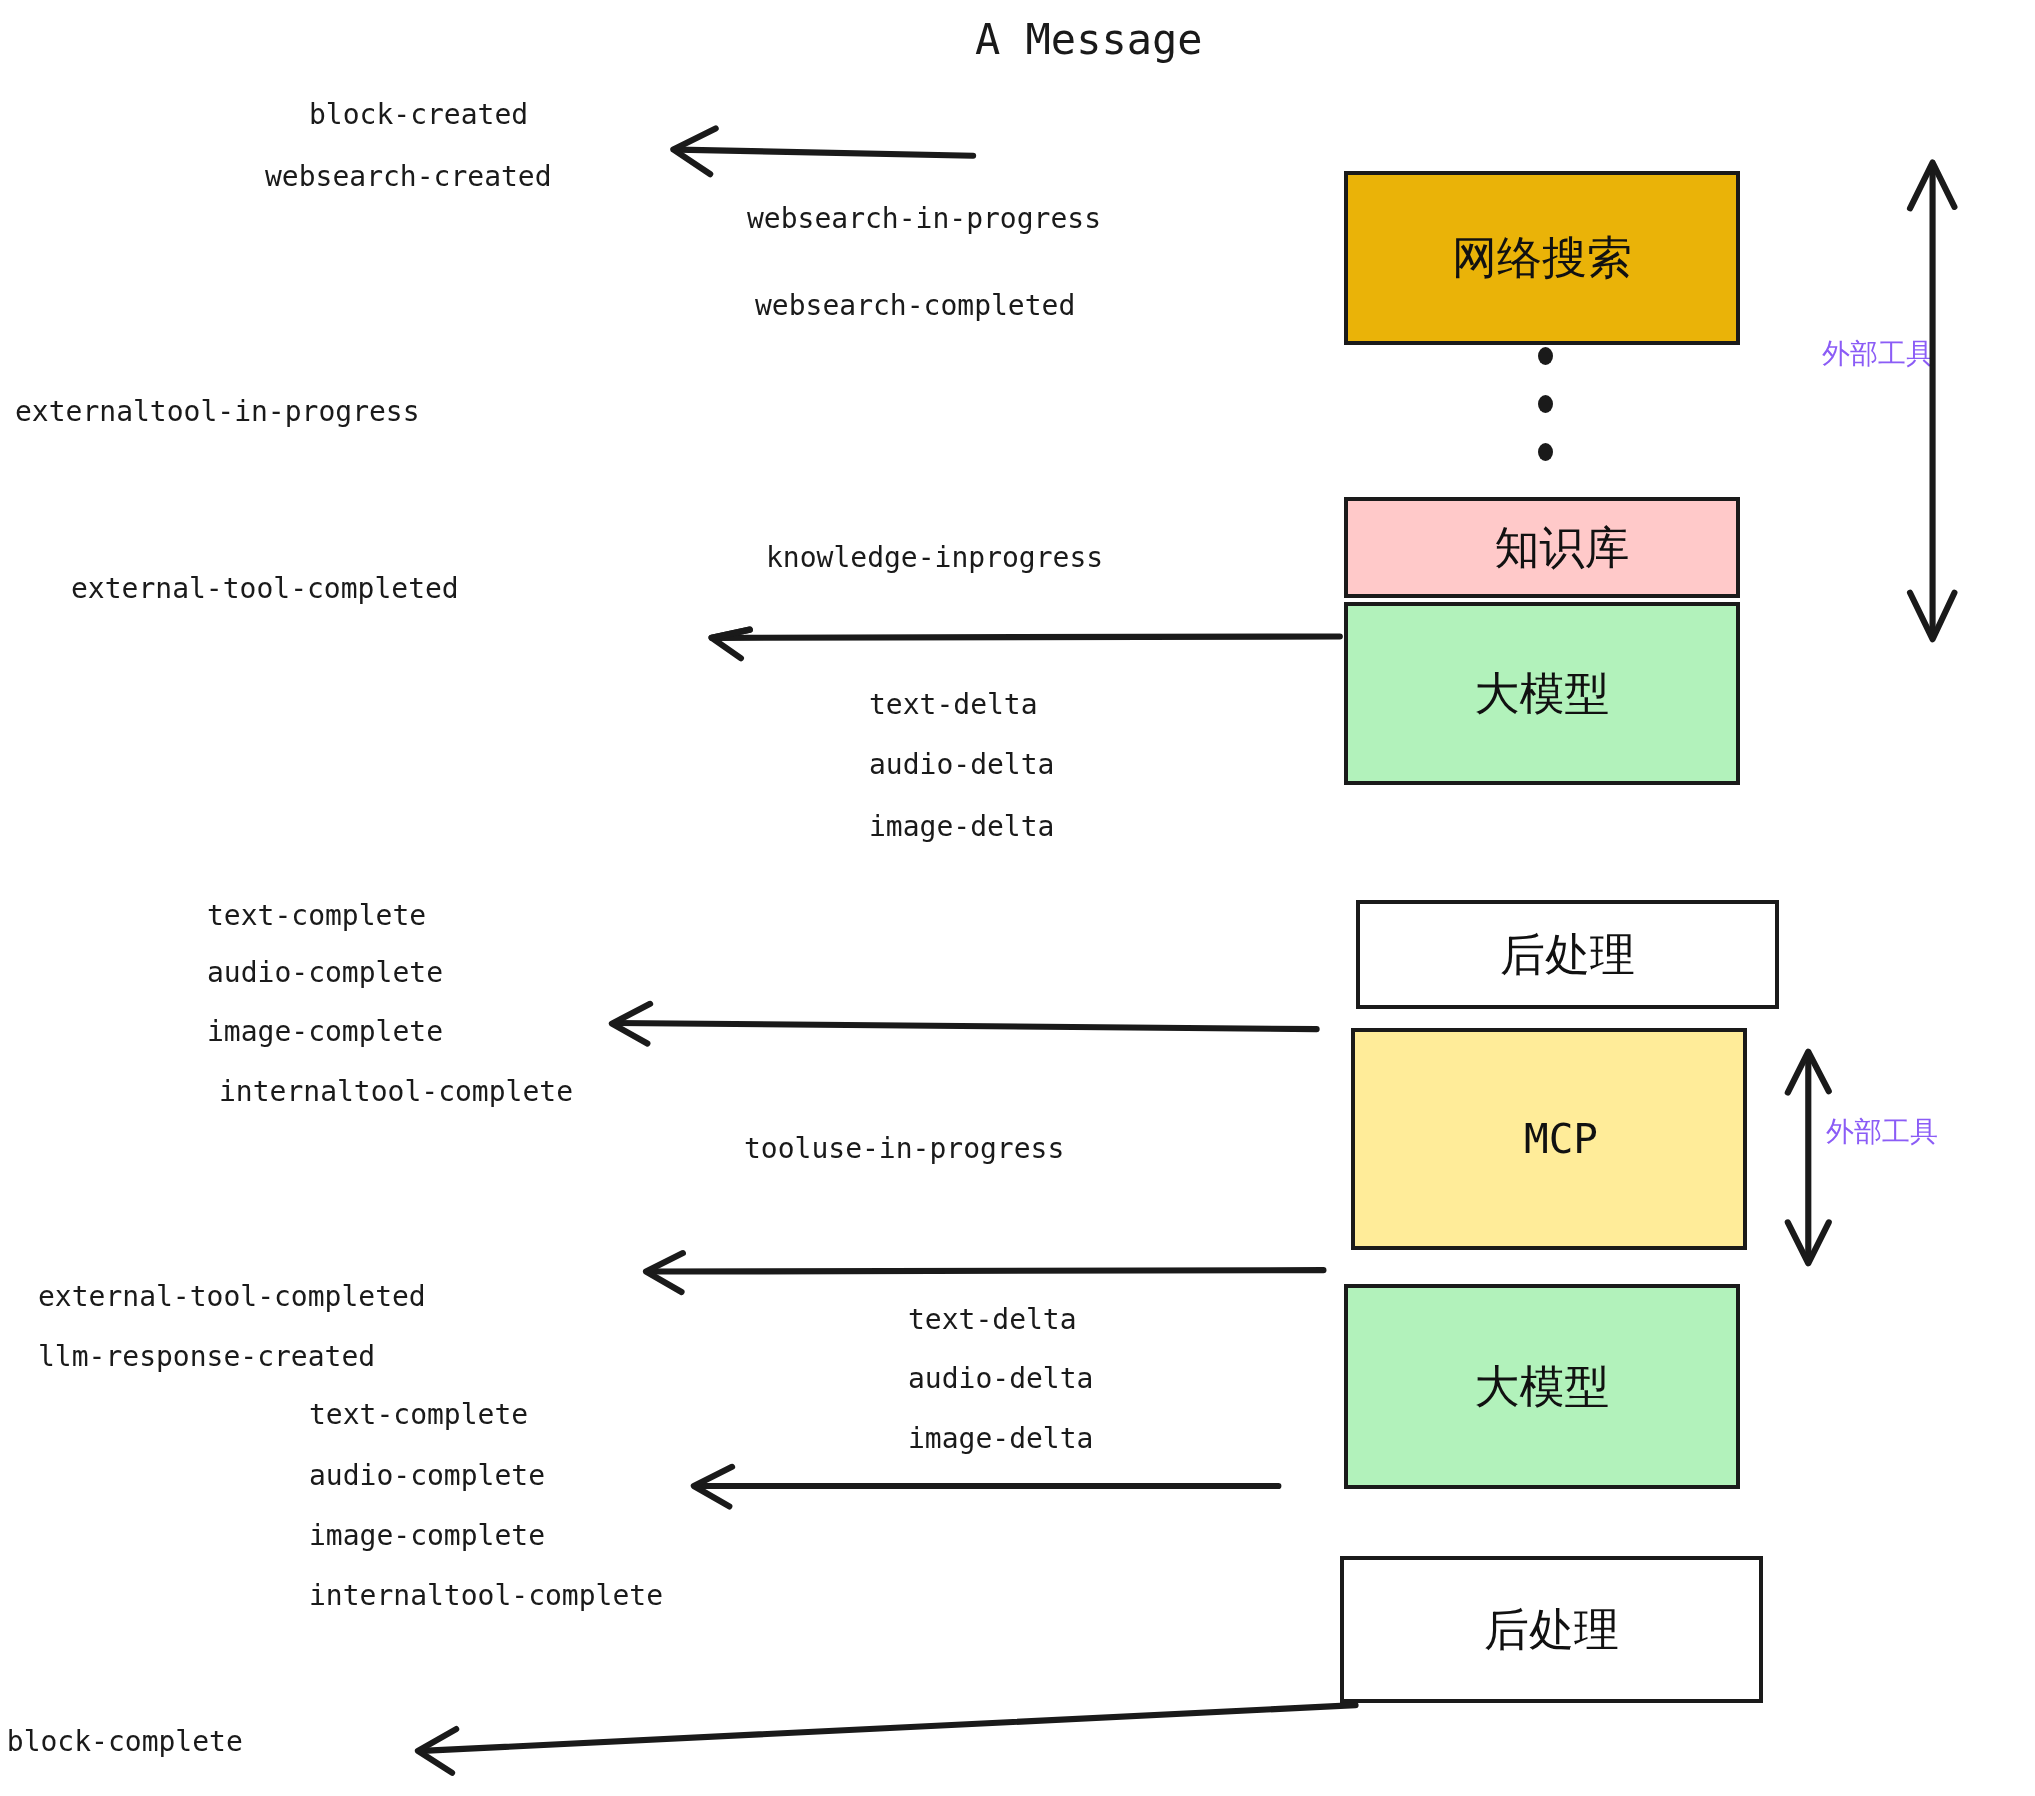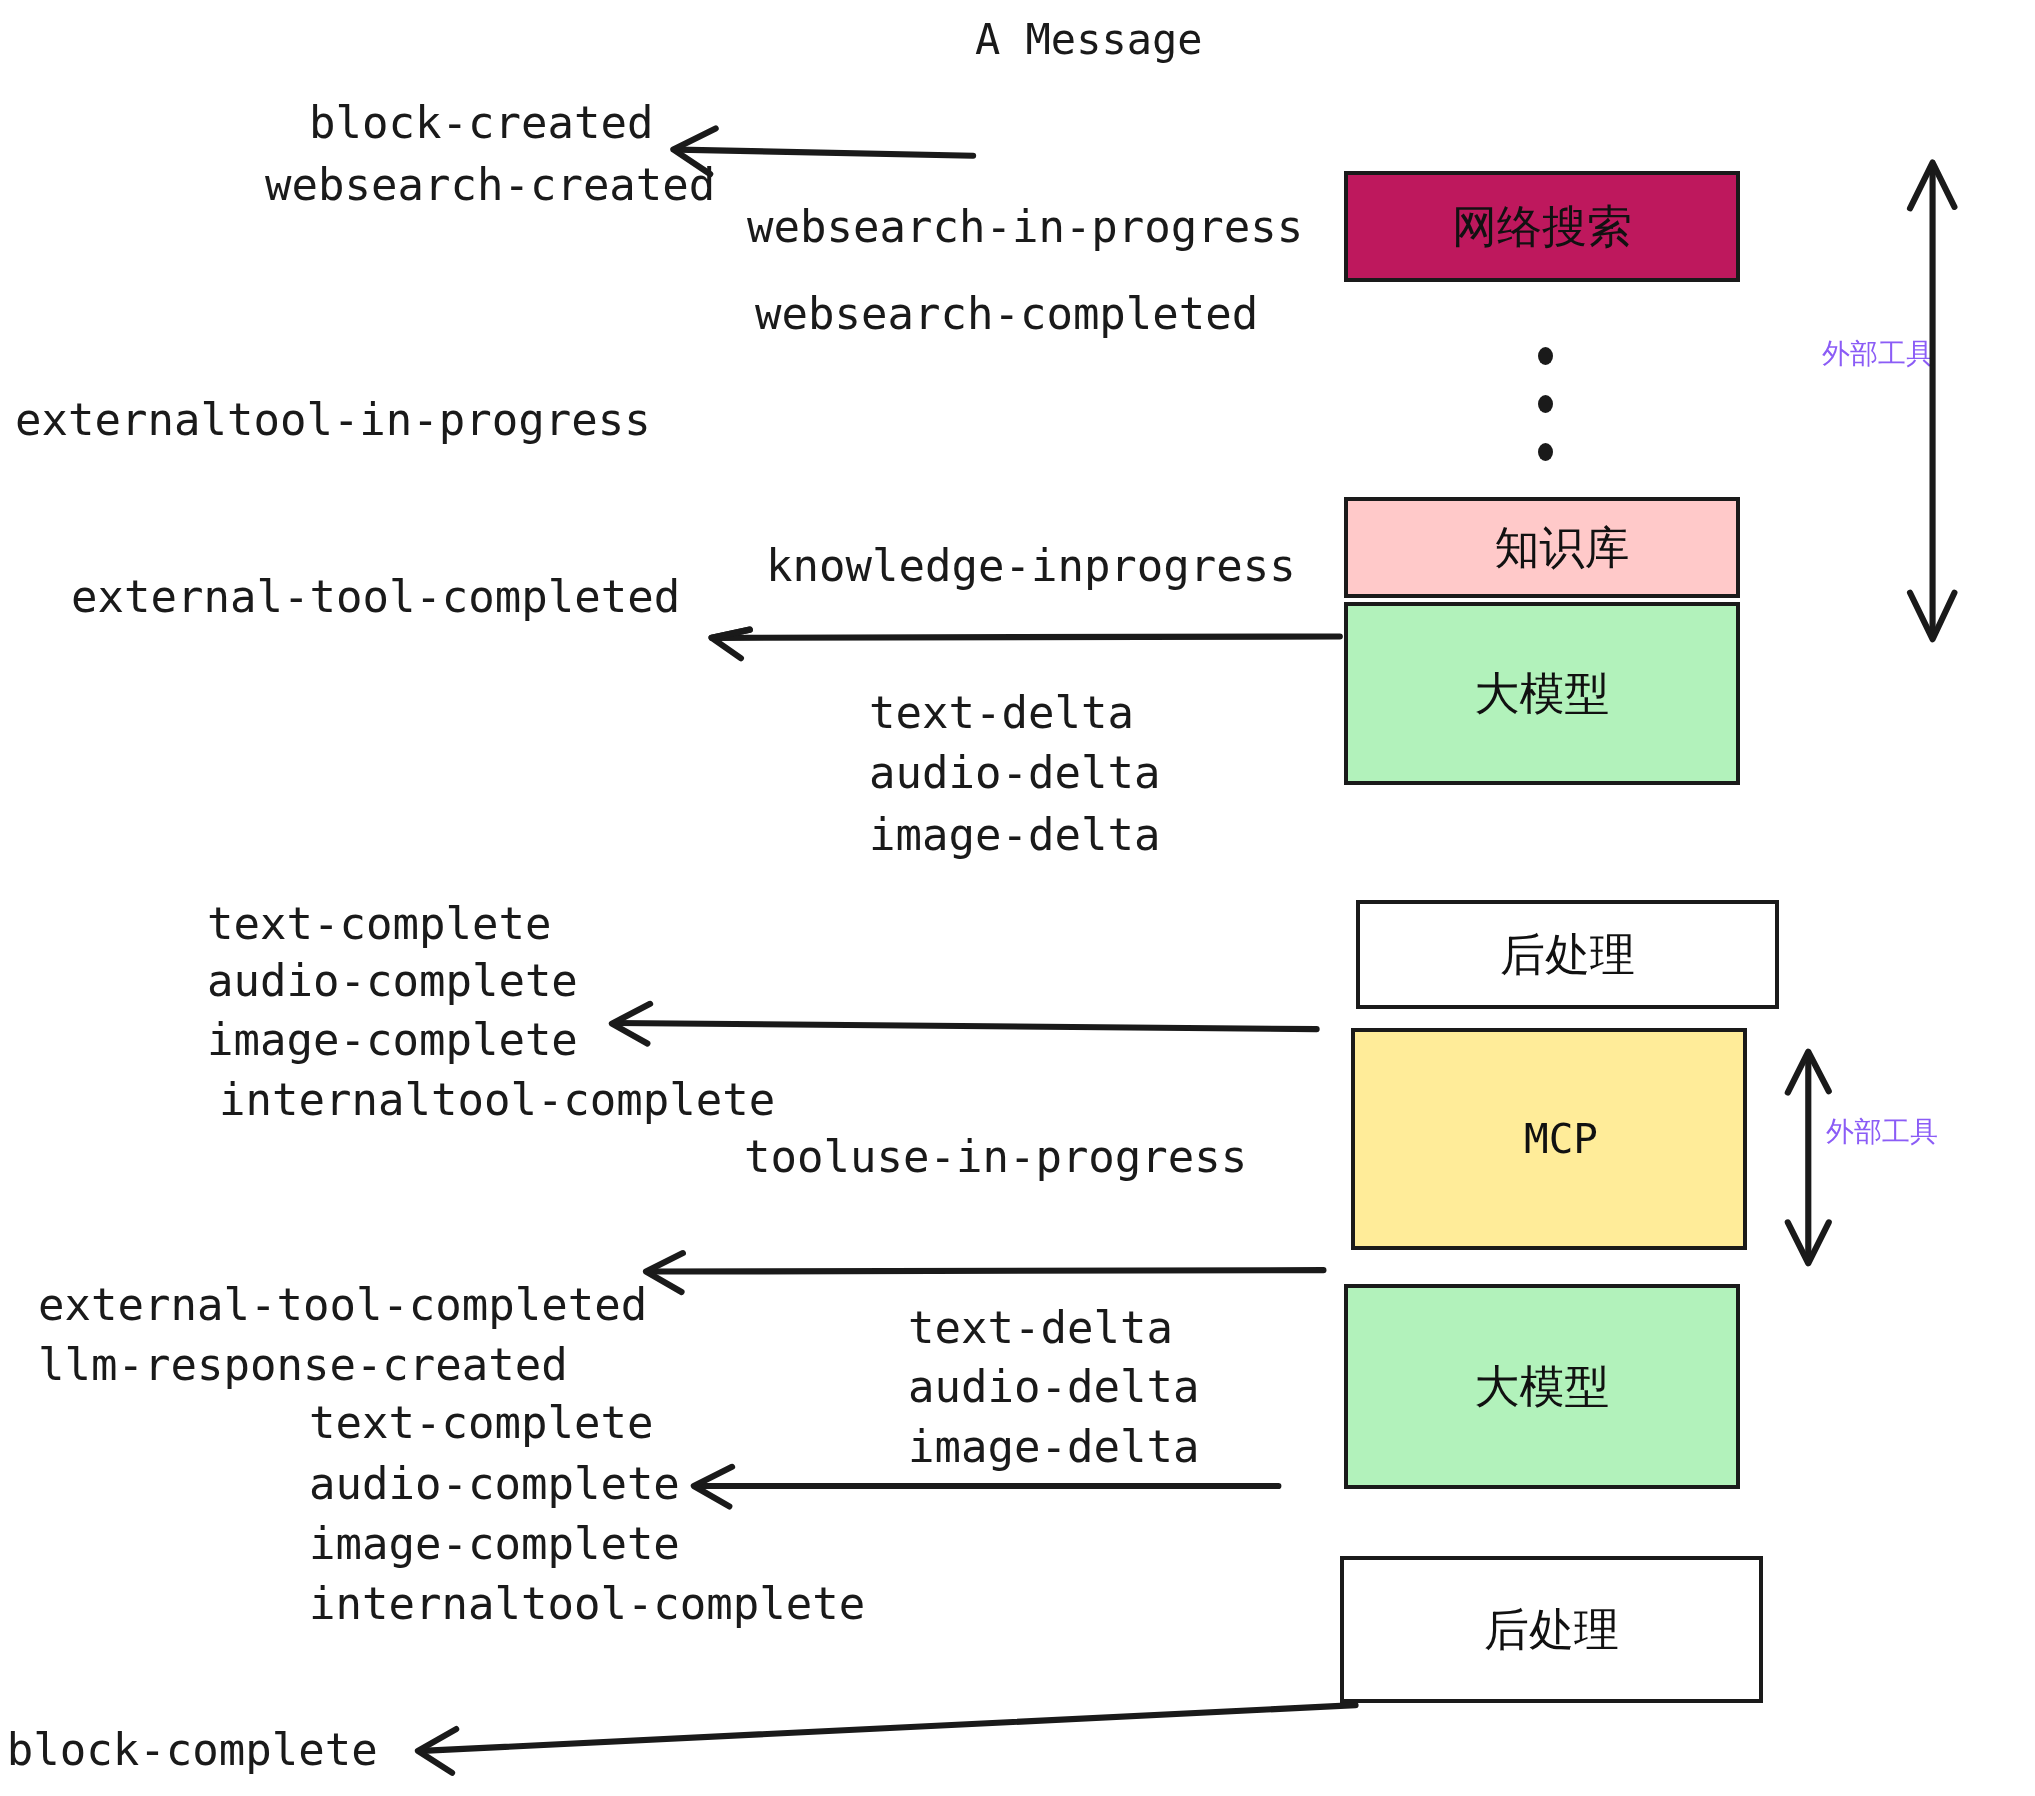--- a/index.html
+++ b/index.html
@@ -11,21 +11,21 @@
     position: relative;
     width: 2035px;
     height: 1796px;
     background: #ffffff;
     font-family: "DejaVu Sans Mono", "Liberation Mono", monospace;
     overflow: hidden;
   }
   .ev {
     position: absolute;
     font-family: "DejaVu Sans Mono", "Liberation Mono", monospace;
-    font-size: 44px;
+    font-size: 28px;
     line-height: 1;
     color: #1a1a1a;
     white-space: pre;
     letter-spacing: 0px;
   }
   .title {
     position: absolute;
     font-family: "DejaVu Sans Mono", "Liberation Mono", monospace;
     font-size: 42px;
     color: #1a1a1a;
@@ -69,21 +69,21 @@
     pointer-events: none;
   }
 </style>
 </head>
 <body>
 
 <div id="canvas">
 
   <div class="title" style="left:975px; top:15px;">A Message</div>
 
-  <div class="box" id="box-websearch" style="left:1344px; top:171px; width:396px; height:111px; background:#be185d;">
+  <div class="box" id="box-websearch" style="left:1344px; top:171px; width:396px; height:174px; background:#eab308;">
     <span>网络搜索</span>
   </div>
 
   <div class="box" id="box-knowledge" style="left:1344px; top:497px; width:396px; height:101px; background:#FFC9C9;padding-left:40px;">
     <span>知识库</span>
   </div>
 
   <div class="box" id="box-llm1" style="left:1344px; top:602px; width:396px; height:183px; background:#B2F2BB;">
     <span>大模型</span>
   </div>

